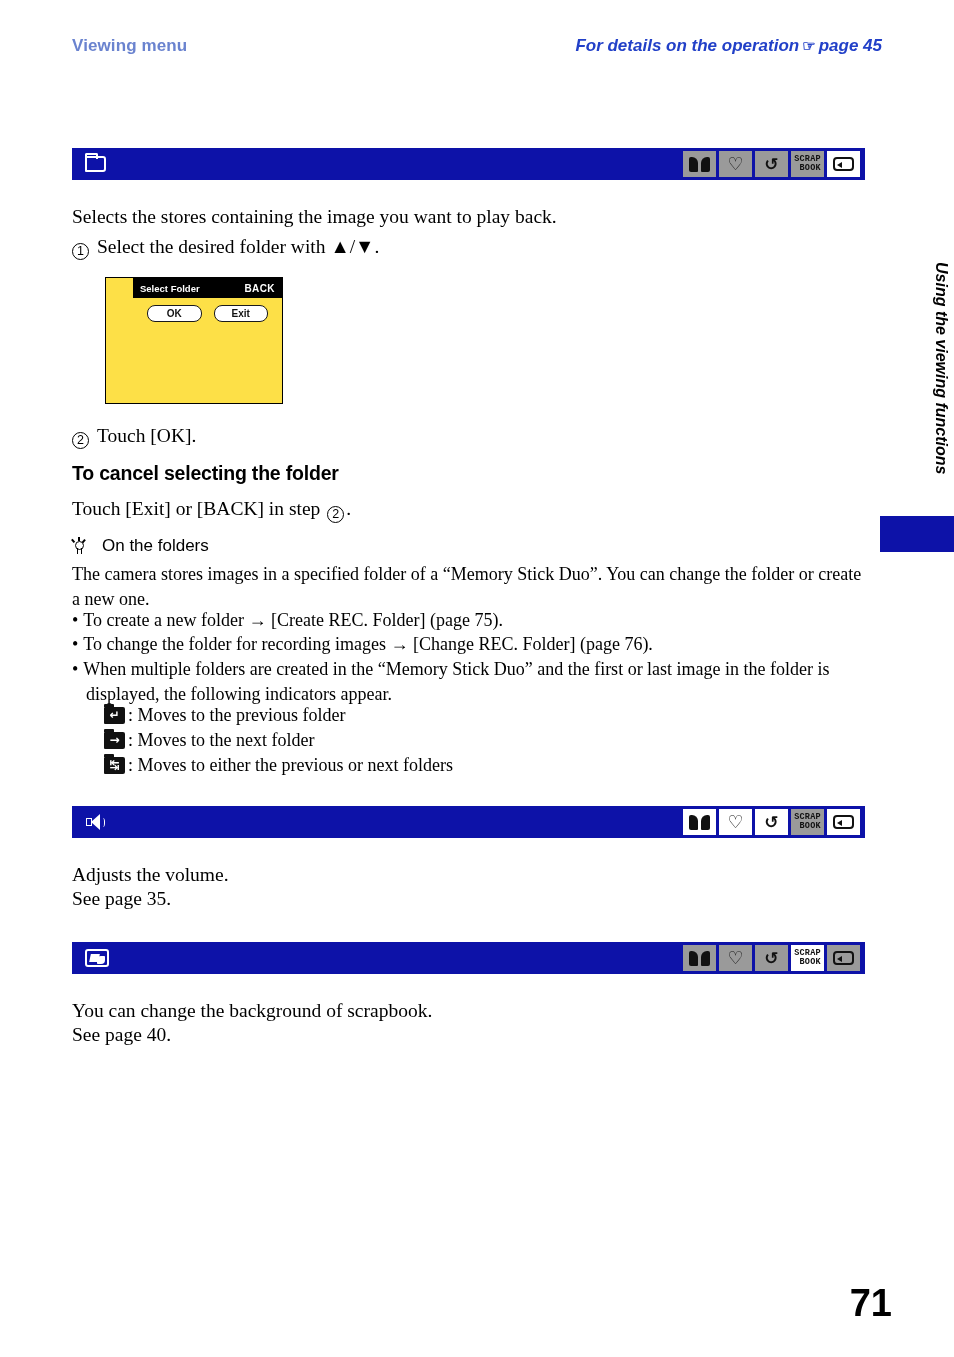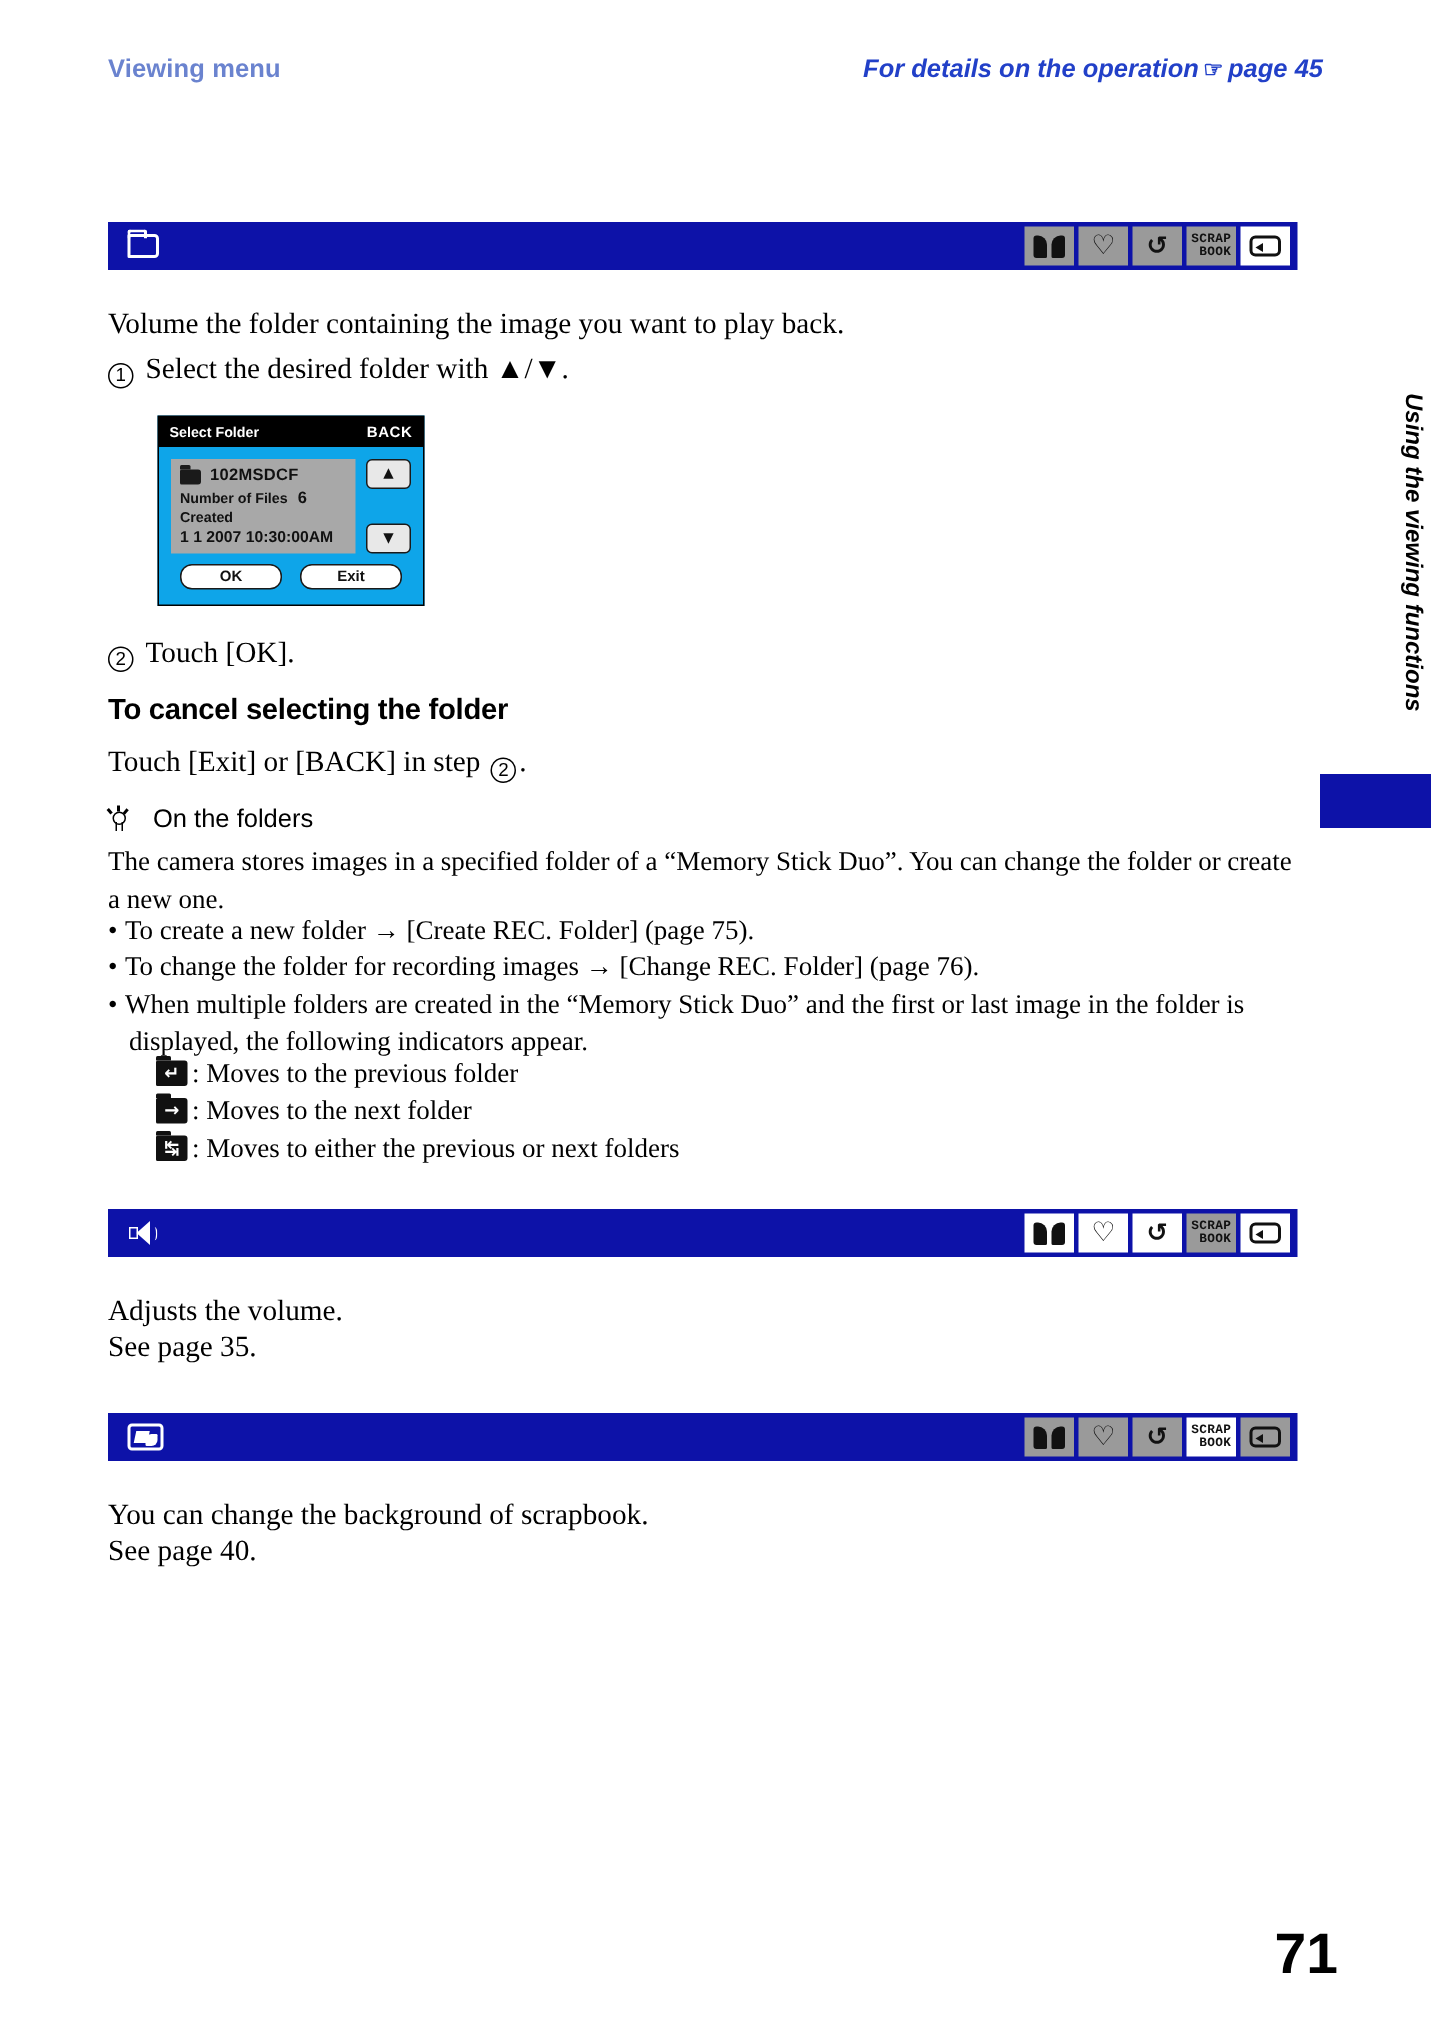--- a/index.html
+++ b/index.html
@@ -135,21 +135,21 @@
 
   h3.subhead {
     position:absolute; left:72px; margin:0;
     font-family:"Liberation Sans", sans-serif; font-weight:bold;
     font-size:19.5px; letter-spacing:-.2px;
   }
 
   
   .screenshot {
     position:absolute; left:105px; top:277px; width:178px; height:127px;
-    border:1px solid #000; background:#0ea5e9;
+    border:1px solid #000; background:#fde047;padding-left:27px;
   }
   .ss-title {
     height:20px; background:#000; color:#fff;
     font-family:"Liberation Sans", sans-serif; font-weight:bold; font-size:9.5px;
     display:flex; align-items:center; justify-content:space-between;
     padding:0 7px;
   }
   .ss-back { font-size:10px; letter-spacing:.4px; }
   .ss-body { padding:8px 8px 0 8px; display:flex; gap:7px; }
   .ss-info {
@@ -260,49 +260,31 @@
       </span>
     <span class="badge">
         <span class="g-scrap">SCRAP<br>BOOK</span>
       </span>
     <span class="badge on">
         <span class="g-screen"></span>
       </span>
   </span>
 </div>
 
-<div class="body-p" style="top:203px">Volume the folder containing the image you want to play back.</div>
+<div class="body-p" style="top:203px">Selects the stores containing the image you want to play back.</div>
 
 <div class="step" style="top:233px">
   <span class="circnum">1</span>
   <span>Select the desired folder with ▲/▼.</span>
 </div>
 
 <div class="screenshot">
   <div class="ss-title">
     <span>Select Folder</span>
     <span class="ss-back">BACK</span>
-  </div>
-  <div class="ss-body">
-    <div class="ss-info">
-      <div class="ss-folderrow">
-        <span class="ss-foldericon"></span>
-        <span class="ss-fname">102MSDCF</span>
-      </div>
-      <div>
-        <span>Number of Files</span>
-        <span style="font-size:11px;margin-left:4px">6</span>
-      </div>
-      <div>Created</div>
-      <div style="font-size:10.5px">1  1  2007  10:30:00AM</div>
-    </div>
-    <div class="ss-arrows">
-      <div class="ss-arrow">▲</div>
-      <div class="ss-arrow">▼</div>
-    </div>
   </div>
   <div class="ss-btns">
     <div class="ss-btn">OK</div>
     <div class="ss-btn">Exit</div>
   </div>
 </div>
 
 <div class="step" style="top:422px">
   <span class="circnum">2</span>
   <span>Touch [OK].</span>

